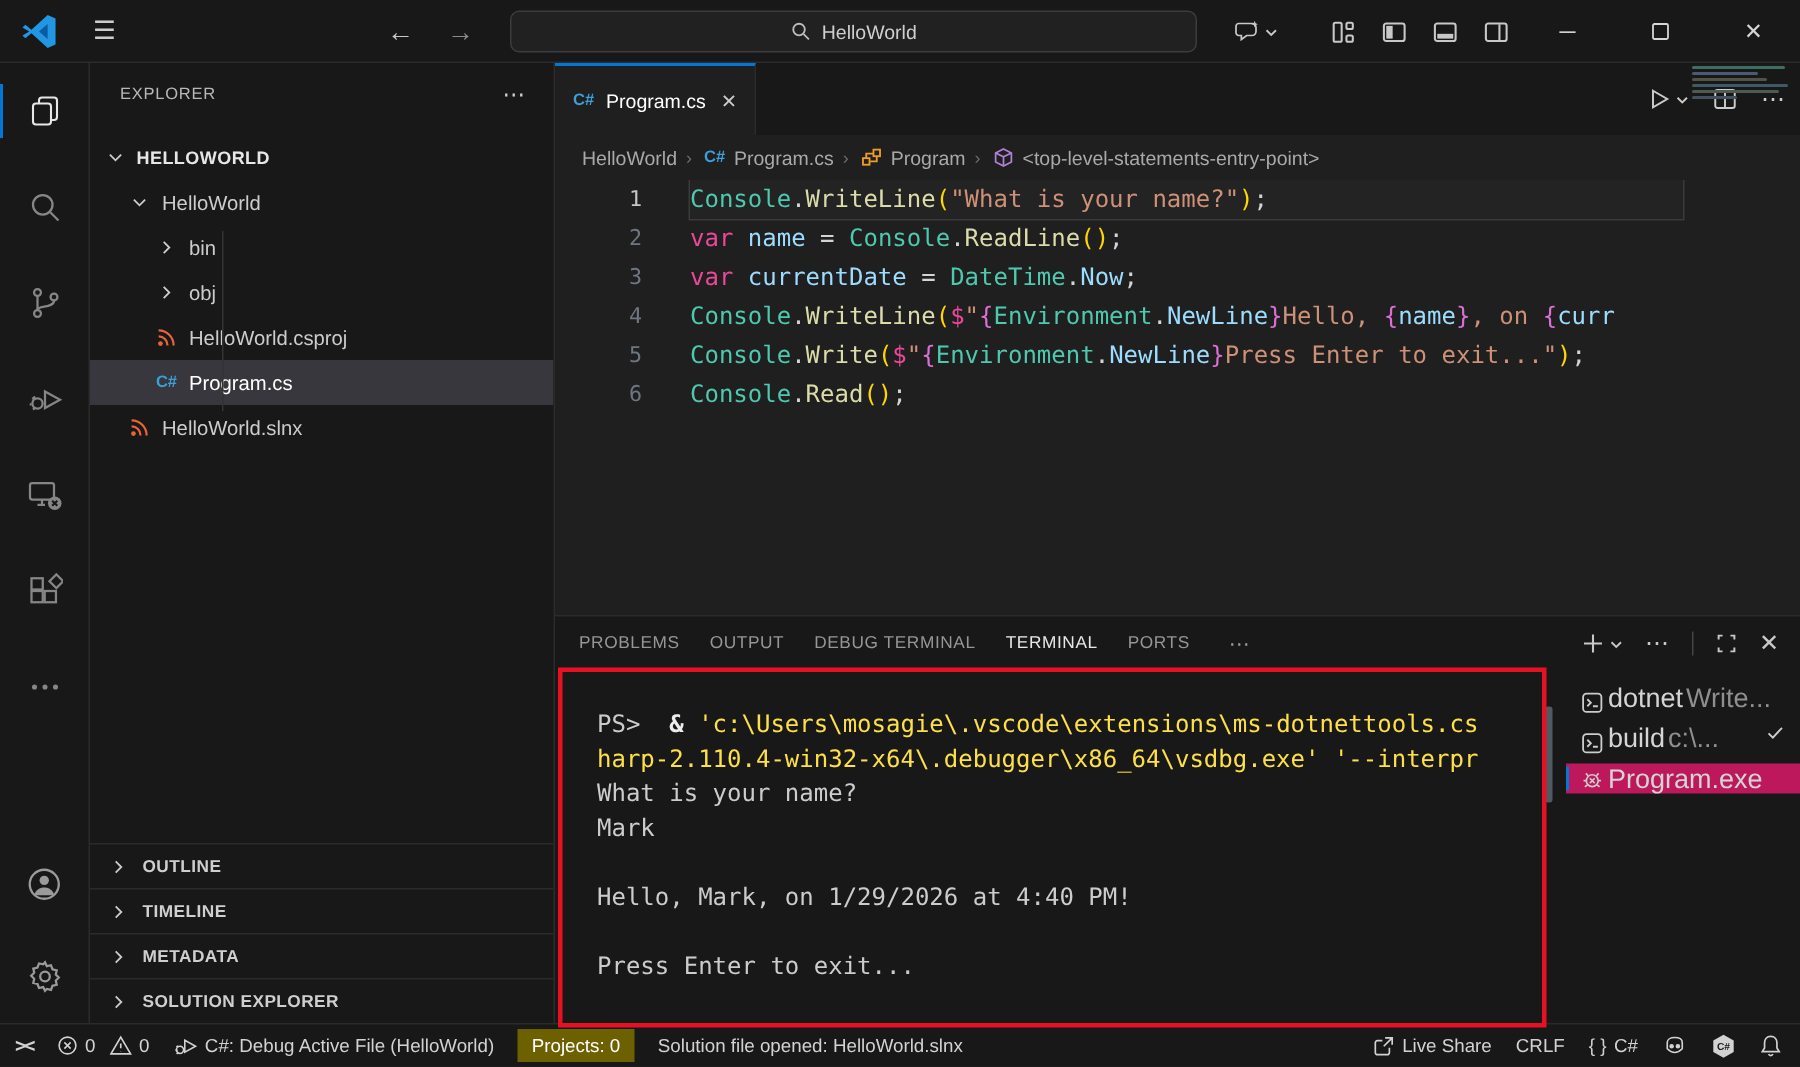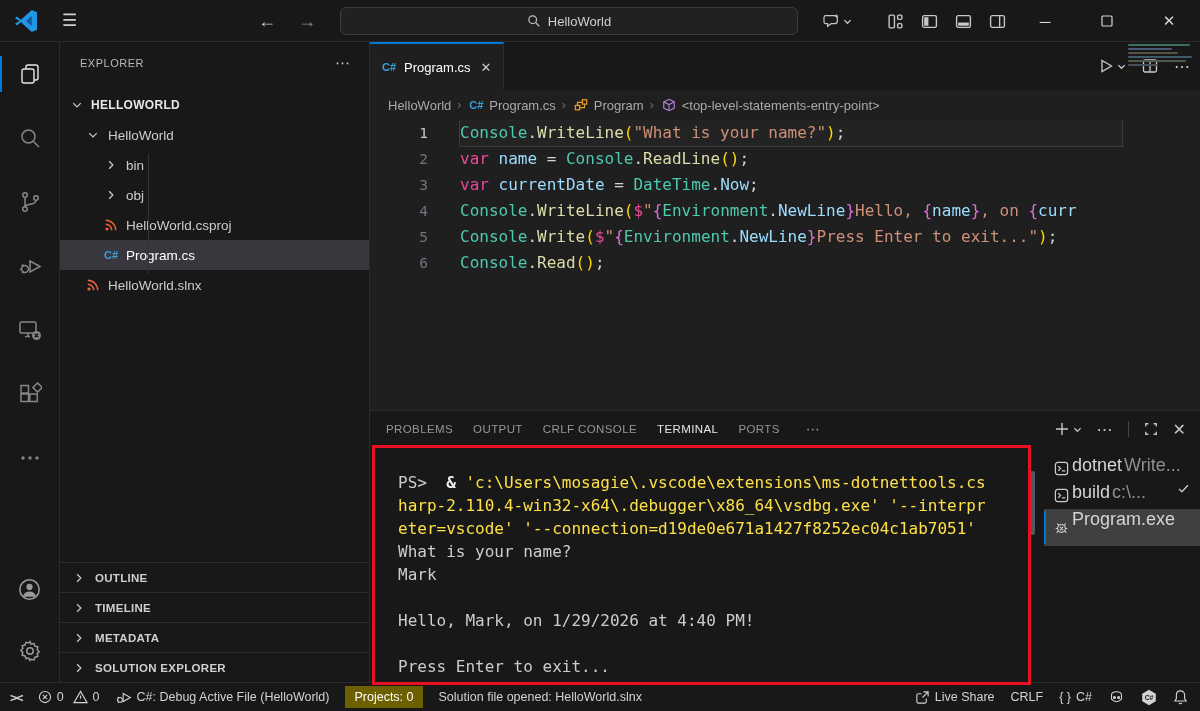--- a/index.html
+++ b/index.html
@@ -77,21 +77,21 @@
 
   .terminal{position:absolute;left:28px;top:36px;right:170px;bottom:0;padding-top:24px;font-family:"DejaVu Sans Mono","Liberation Mono",monospace;overflow:hidden;}
   .term-line{height:23px;line-height:23px;white-space:pre;font-size:16px;}
   .tm-fg{color:#cccccc;} .tm-fgb{color:#ededed;font-weight:bold;} .tm-blue{color:#fde047;}
   .term-scrollbar{position:absolute;left:660px;top:60px;width:5px;height:64px;background:#4f5a63;border-radius:2px;}
 
   .term-tabs{position:absolute;right:0;top:44px;width:156px;}
   .tt-row{height:27px;display:flex;gap:2px;padding-left:8px;font-size:18px;color:#d4d4d4;position:relative;}
   .tt-row .detail{color:#8f8f8f;}
   .tt-row .check{margin-left:auto;margin-right:10px;color:#cccccc;}
-  .tt-row.selected{background:#404040;height:37px;}
+  .tt-row.selected{background:#be185d;height:20px;}
   .tt-row.selected::before{content:"";position:absolute;left:0;top:2px;bottom:2px;width:2px;background:#0078d4;}
 
   
   .statusbar{position:absolute;left:0;right:0;bottom:0;height:29px;background:#181818;border-top:1px solid #2b2b2b;display:flex;align-items:center;justify-content:space-between;padding:0 12px 0 10px;font-size:12.5px;color:#d2d2d2;z-index:10;}
   .sb-left,.sb-right{display:flex;align-items:center;gap:16px;height:100%;}
   .sb-item{display:flex;align-items:center;gap:5px;height:100%;}
   .sb-badge{background:#6c6000;color:#ffffff;padding:4px 9px;height:auto;}
   .sb-remote{font-family:"DejaVu Sans Mono",monospace;font-weight:bold;letter-spacing:-2px;font-size:13px;}
 
   
@@ -412,21 +412,21 @@
     <div style="width:64px;background:#3f5a66;"></div>
     <div style="width:58px;background:#4f5a50;"></div>
     <div style="width:30px;background:#44505c;"></div>
   </div>
 
   <div class="panel">
     <div class="panel-header">
       <div class="panel-tabs">
           <span class="panel-tab">PROBLEMS</span>
           <span class="panel-tab">OUTPUT</span>
-          <span class="panel-tab">CRLF CONSOLE</span>
+          <span class="panel-tab">DEBUG TERMINAL</span>
           <span class="panel-tab active">TERMINAL</span>
           <span class="panel-tab">PORTS</span>
         </div>
       <span class="panel-tab-more">⋯</span>
       <div class="panel-actions">
         <span style="display:flex;align-items:center;gap:4px;">
           <svg width="14" height="14" viewBox="0 0 14 14" stroke="#c8c8c8" stroke-width="1.4">
               <path d="M7 1v12M1 7h12"></path>
             </svg>
           <svg width="9" height="9" viewBox="0 0 10 10" fill="none" stroke="#c8c8c8" stroke-width="1.4">
@@ -439,21 +439,20 @@
           <svg width="14" height="14" viewBox="0 0 16 16" fill="none" stroke="#c8c8c8" stroke-width="1.5">
               <path d="M2 5V2h3M11 2h3v3M14 11v3h-3M5 14H2v-3"></path>
             </svg>
         </span>
         <span>✕</span>
       </div>
     </div>
     <div class="terminal">
         <div class="term-line"><span class="tm-fg">PS&gt;  </span><span class="tm-fgb">&amp; </span><span class="tm-blue">'c:\Users\mosagie\.vscode\extensions\ms-dotnettools.cs</span></div>
         <div class="term-line"><span class="tm-blue">harp-2.110.4-win32-x64\.debugger\x86_64\vsdbg.exe' '--interpr</span></div>
-        <div class="term-line"><span class="tm-blue">eter=vscode' '--connection=d19de0e671a1427f8252ec04c1ab7051'</span></div>
         <div class="term-line"><span class="tm-fg">What is your name?</span></div>
         <div class="term-line"><span class="tm-fg">Mark</span></div>
         <div class="term-line">&nbsp;</div>
         <div class="term-line"><span class="tm-fg">Hello, Mark, on 1/29/2026 at 4:40 PM!</span></div>
         <div class="term-line">&nbsp;</div>
         <div class="term-line"><span class="tm-fg">Press Enter to exit...</span></div>
       </div>
     <div class="term-scrollbar"></div>
     <div class="term-tabs">
         <div class="tt-row">

